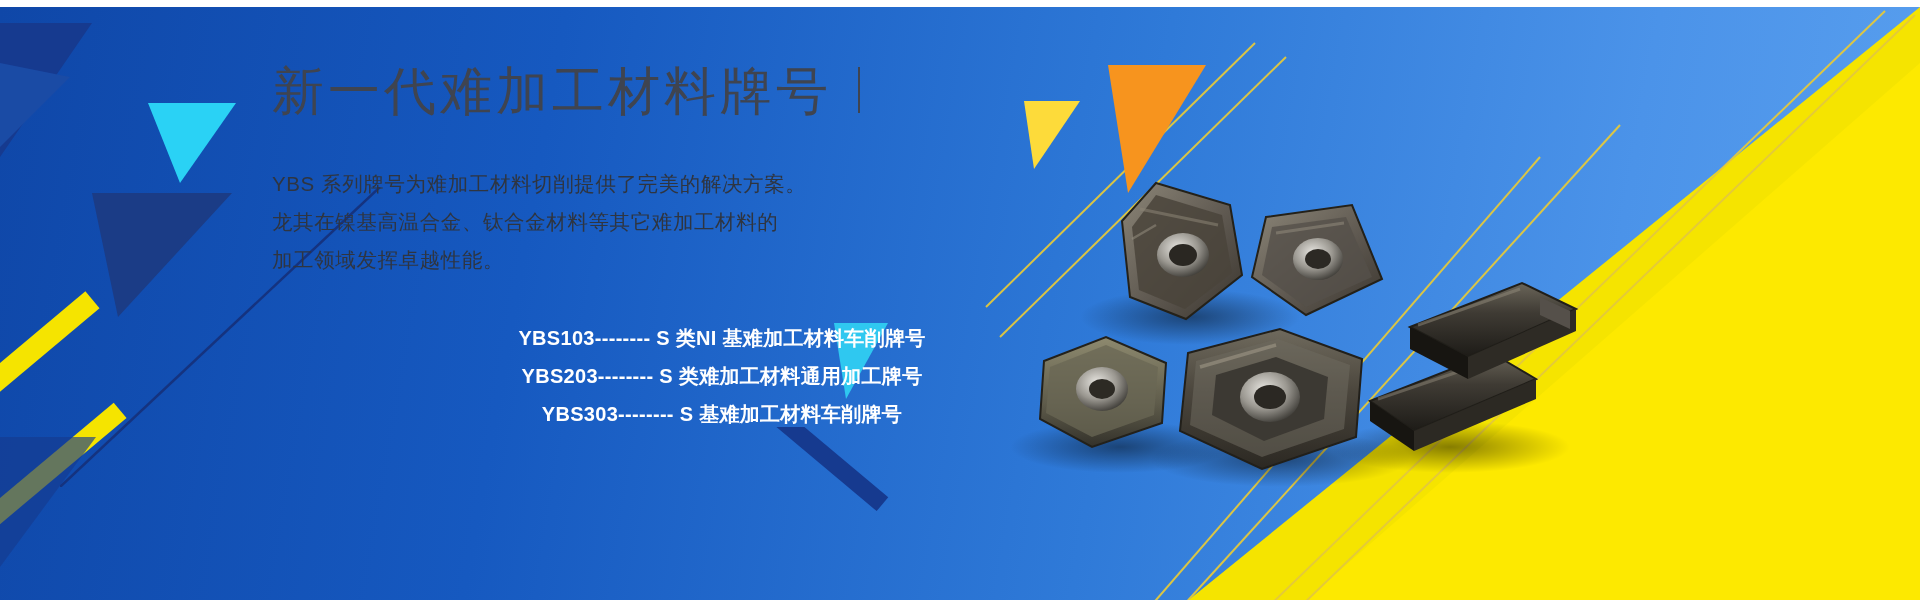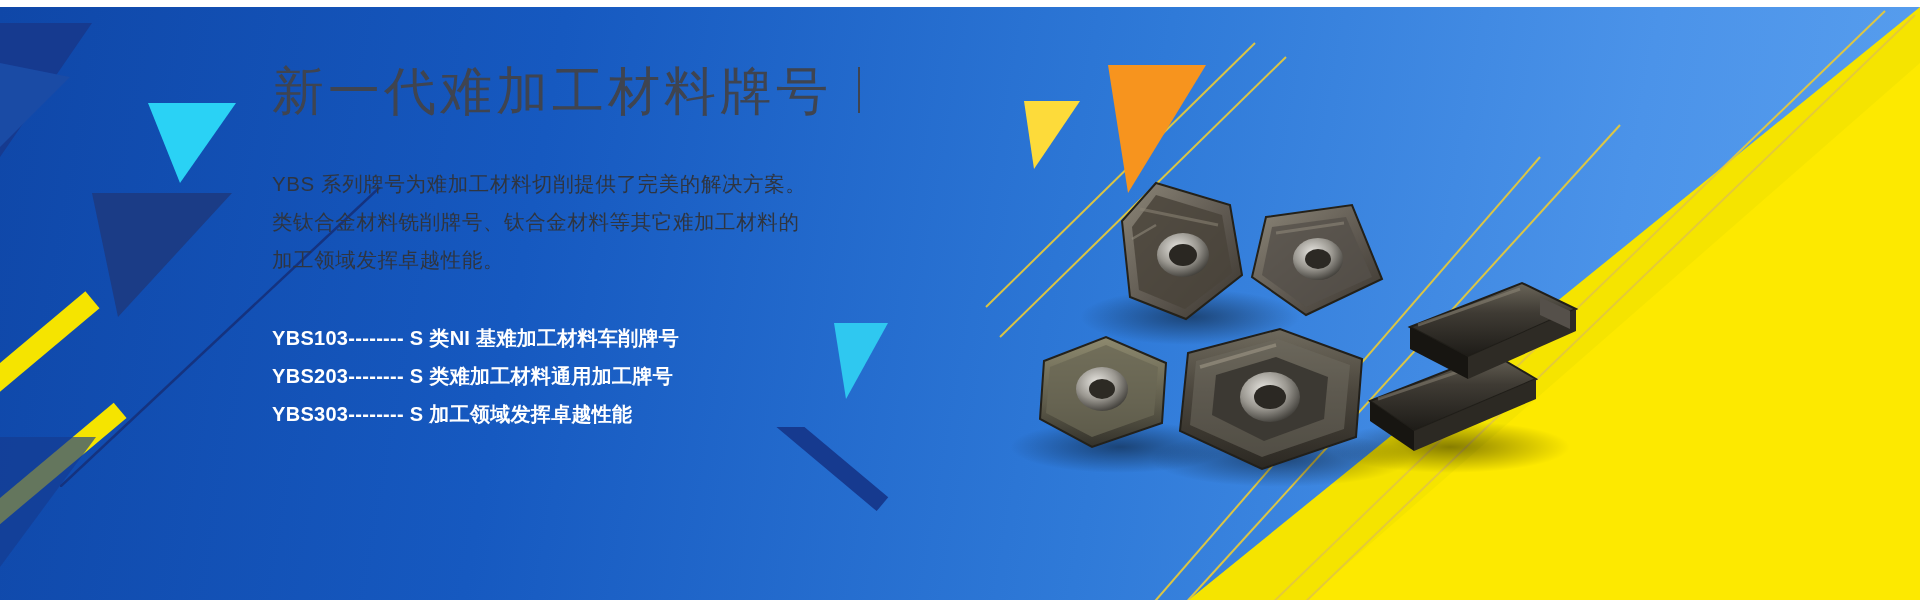--- a/index.html
+++ b/index.html
@@ -62,20 +62,21 @@
   }
 
   .models{margin-top:40px;}
   .model-line{
     font-size:20px;
     line-height:38px;
     color:#ffffff;
     font-weight:700;
     letter-spacing:.3px;
     white-space:nowrap;
+    text-align:center;
   }
 
   
   #inserts{position:absolute;left:980px;top:140px;width:620px;height:360px;}
 </style>
 </head>
 <body>
 
 <div id="banner">
 
@@ -123,28 +124,28 @@
 
   <div class="copy">
 
     <div class="title-row">
       <div class="title-cn">新一代难加工材料牌号</div>
       <div class="title-sep"></div>
     </div>
 
     <div class="desc">
       <div class="desc-line">YBS 系列牌号为难加工材料切削提供了完美的解决方案。</div>
-      <div class="desc-line">类钛合金材料铣削牌号、钛合金材料等其它难加工材料的</div>
+      <div class="desc-line">龙其在镍基高温合金、钛合金材料等其它难加工材料的</div>
       <div class="desc-line">加工领域发挥卓越性能。</div>
     </div>
 
     <div class="models">
       <div class="model-line">YBS103-------- S 类NI 基难加工材料车削牌号</div>
       <div class="model-line">YBS203-------- S 类难加工材料通用加工牌号</div>
-      <div class="model-line">YBS303-------- S 加工领域发挥卓越性能</div>
+      <div class="model-line">YBS303-------- S 基难加工材料车削牌号</div>
     </div>
 
   </div>
 
   <svg id="inserts" viewBox="0 0 620 360">
     <defs>
       <linearGradient id="gBody" x1="0" y1="0" x2="0" y2="1">
         <stop offset="0%" stop-color="#6f6a5d"></stop>
         <stop offset="45%" stop-color="#4b463d"></stop>
         <stop offset="100%" stop-color="#2b2822"></stop>

